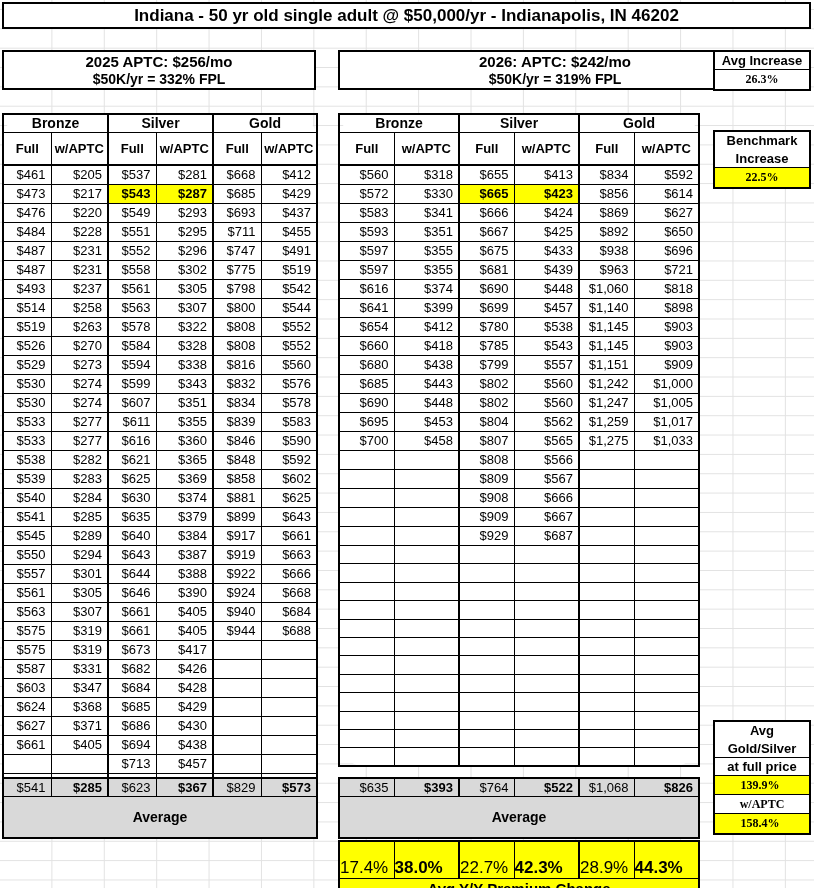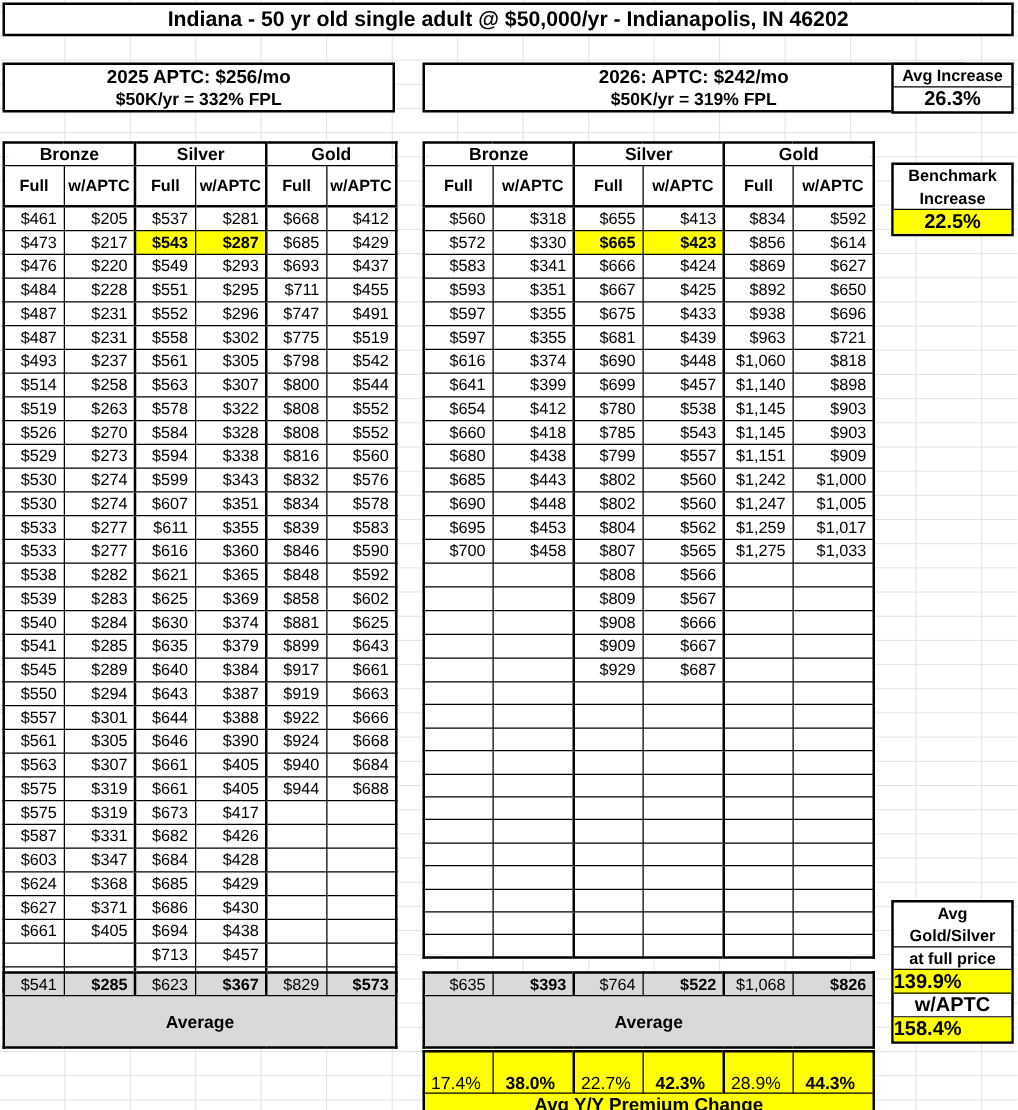--- a/index.html
+++ b/index.html
@@ -71,38 +71,38 @@
     text-align: center; font-weight: bold; font-size: 14px; height: 18px; padding: 12px;
   }
   .b { font-weight: bold; }
 
   .yoytable {
     position: absolute; left: 338px; top: 840px; width: 362px;
     border: 2px solid #000;
   }
   .yoytable td {
     border: 1px solid #000; background: var(--hl-color, #ffff00);
-    height: 19px; font-size: 14px; text-align: center; padding: 16px 4px 0 0;
+    height: 19px; font-size: 17px; text-align: left; padding: 16px 4px 0 0;
   }
   .yoytable td:nth-child(3), .yoytable td:nth-child(5) { border-left: 2px solid #000; }
   .yoytable .band { text-align: center; font-weight: bold; font-size: 15px; height: 20px; padding: 0; }
 
   .sidebox {
     position: absolute; left: 713px; width: 98px;
     border: 2px solid #000; background: #fff;
     text-align: center; font-weight: bold;
   }
   .sb-avg-inc { top: 50px; }
   .sb-bench   { top: 130px; }
   .sb-gs      { top: 720px; }
   .srow   { font-size: 13px; height: 18px; line-height: 18px; }
-  .srow-v { font-size: 16px; height: 19px; line-height: 19px; }
+  .srow-v { font-size: 12px; height: 19px; line-height: 19px; font-family: Liberation Serif, serif; }
   .line-b { border-bottom: 1px solid #000; }
   .yellow { background: var(--hl-color, #ffff00); }
-  .rt { text-align: left; padding-right: 4px; }
+  .rt { text-align: center; padding-right: 4px; }
 </style>
 </head>
 <body>
 
 <div class="sheet">
 
   <div class="title-box">Indiana - 50 yr old single adult @ $50,000/yr - Indianapolis, IN 46202</div>
 
   <div class="hdr-box hb-2025">
     <div class="hdr-line1">2025 APTC: $256/mo</div>

